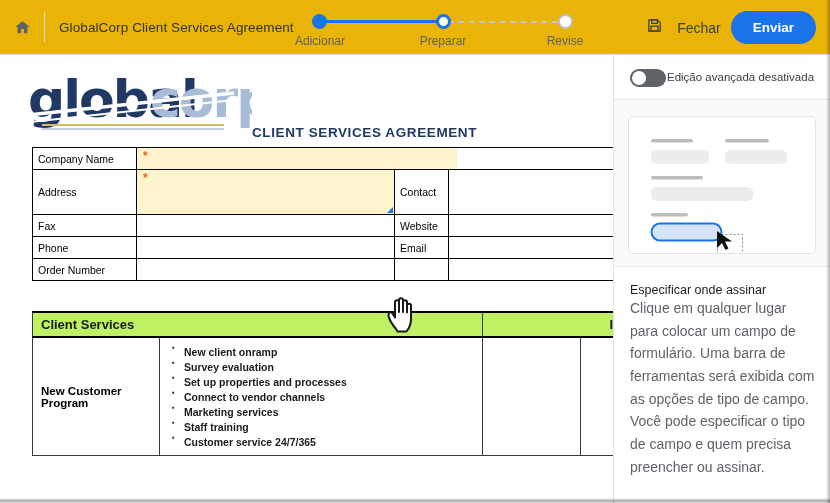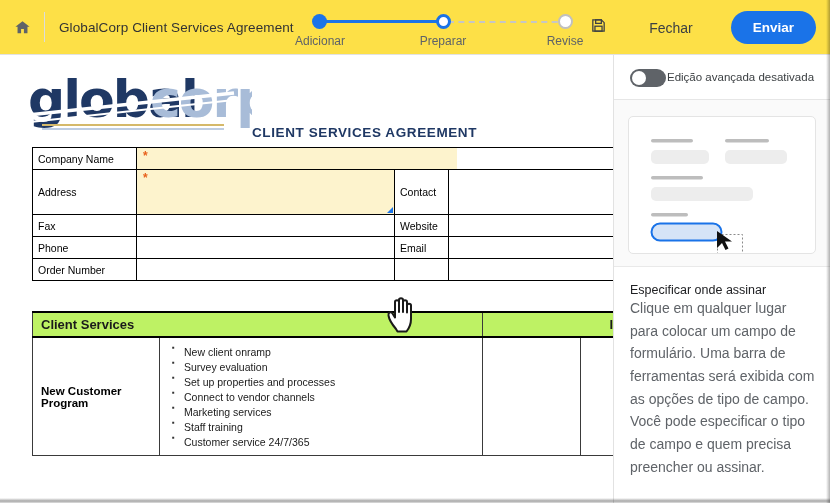--- a/index.html
+++ b/index.html
@@ -14,21 +14,21 @@
     position: relative;
     width: 830px; height: 503px;
     background: #ffffff;
     overflow: hidden;
   }
 
   
   .topbar {
     position: absolute; left: 0; top: 0;
     width: 830px; height: 55px;
-    background: #fde047;
+    background: #eab308;
     border-bottom: 1px solid #e2e2e2;
     display: flex; align-items: center;
   }
   .home-btn {
     width: 44px; height: 55px;
     display: flex; align-items: center; justify-content: center;
     cursor: pointer;
   }
   .home-btn svg { display:block; }
   .topbar-divider {
@@ -70,21 +70,21 @@
     text-align: left; white-space: nowrap;
     transform: translateX(-50%);
   }
   .sl1 { left: 20px; }
   .sl2 { left: 143px; }
   .sl3 { left: 265px; }
 
   
   .topbar-actions {
     position: absolute; right: 14px; top: 0;
-    height: 55px; display: flex; align-items: center; gap: 32px;
+    height: 55px; display: flex; align-items: center; gap: 4px;
   }
   .save-icon-btn {
     width: 26px; height: 26px; display:flex;
     align-items:center; justify-content:center; cursor: pointer;
   }
   .close-btn {
     font-size: 14px; color: #3c4043;
     cursor: pointer; padding: 4px 6px; white-space: nowrap;
   }
   .send-btn {
@@ -183,21 +183,21 @@
     border-bottom: 2px solid #000 !important;
     border-top: 2px solid #000 !important;
   }
   .hdr-band.right { text-align: right; padding-right: 14px !important; }
   .svc-name {
     font-weight: bold; font-size: 11.5px;
     padding: 0 0 0 8px !important;
     vertical-align: middle !important;
     width: 127px;
   }
-  .svc-list { padding: 6px 0 6px 10px !important; width: 323px; }
+  .svc-list { padding: 6px 0 6px 10px !important; width: 323px; font-weight: bold; }
   .svc-list ul { list-style: none; }
   .svc-list li {
     font-size: 10.5px; color: #1a1a1a;
     padding: 1.5px 0 1.5px 14px;
     position: relative;
     white-space: nowrap;
   }
   .svc-list li::before {
     content: "▪";
     position: absolute; left: 2px; top: -1px;

